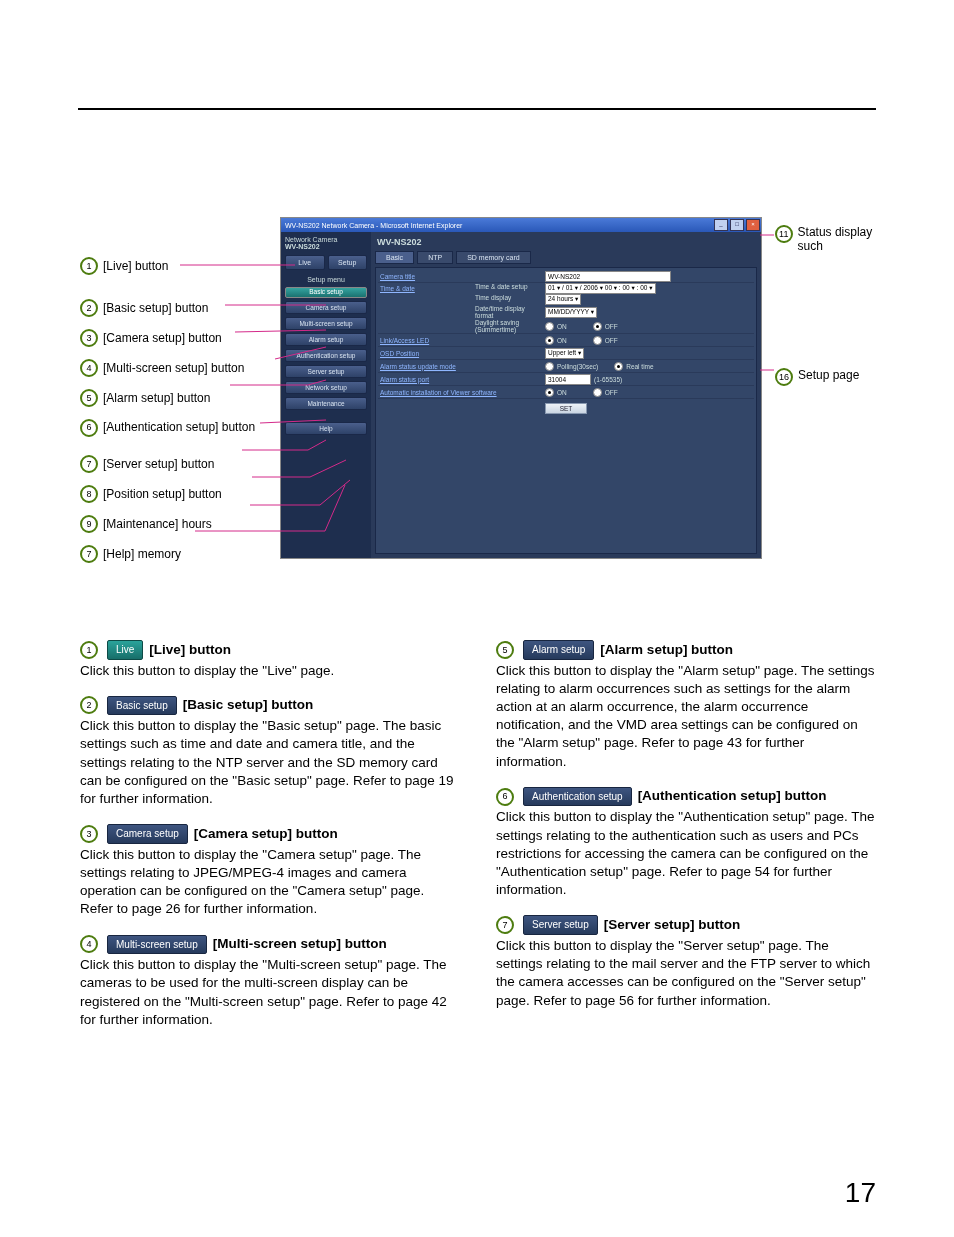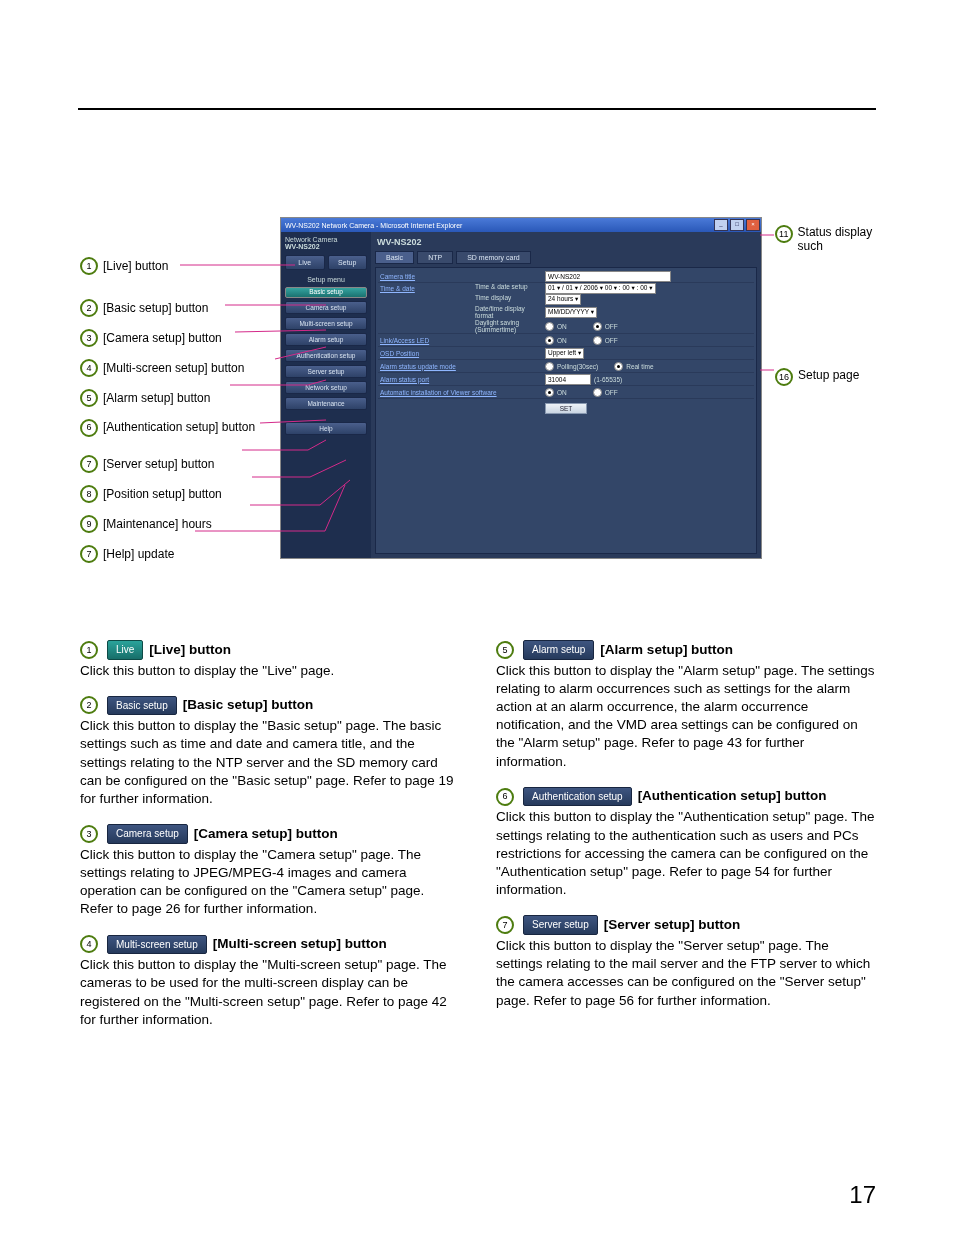--- a/index.html
+++ b/index.html
@@ -190,21 +190,21 @@
     border-radius: 2px;
     border: 1px solid #182640;
   }
   .pill.teal { background: linear-gradient(#2aa39b, #176e69); border-color:#0e4a46;}
   .item .title { font-weight: bold; }
   .item .body { margin-top: 2px; }
   .page-num {
     position: absolute;
     right: 78px;
     bottom: 28px;
-    font-size: 24px;
+    font-size: 28px;
   }
 </style>
 </head>
 <body>
 
 <div class="page">
   <div class="top-rule"></div>
 
   <div class="figure">
 
@@ -240,21 +240,21 @@
       <div class="row" style="margin-bottom:12px">
           <span class="circ">8</span>
           <span>[Position setup] button</span>
         </div>
       <div class="row" style="margin-bottom:12px">
           <span class="circ">9</span>
           <span>[Maintenance] hours</span>
         </div>
       <div class="row">
           <span class="circ">7</span>
-          <span>[Help] update</span>
+          <span>[Help] memory</span>
         </div>
     </div>
 
     <div class="callouts-right">
       <div class="row" style="margin-bottom:115px">
           <span class="circ">11</span>
           <span style="white-space:normal; width:80px;">Status display such</span>
         </div>
       <div class="row">
           <span class="circ">16</span>

